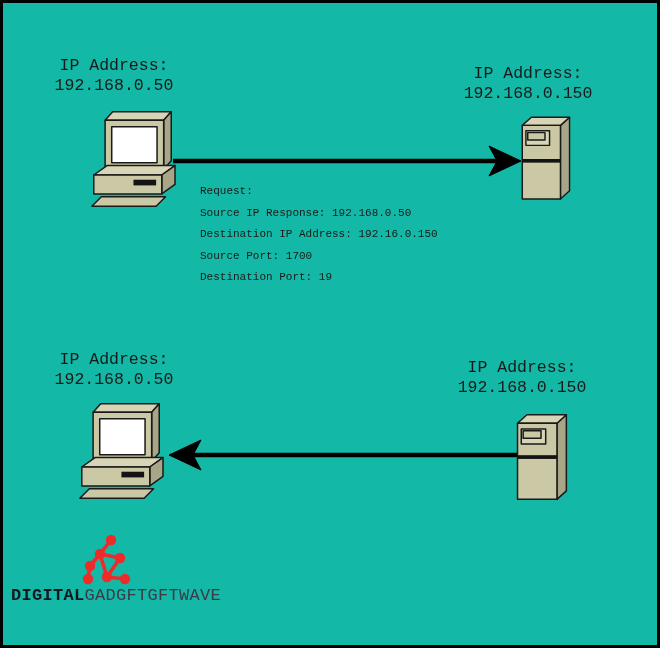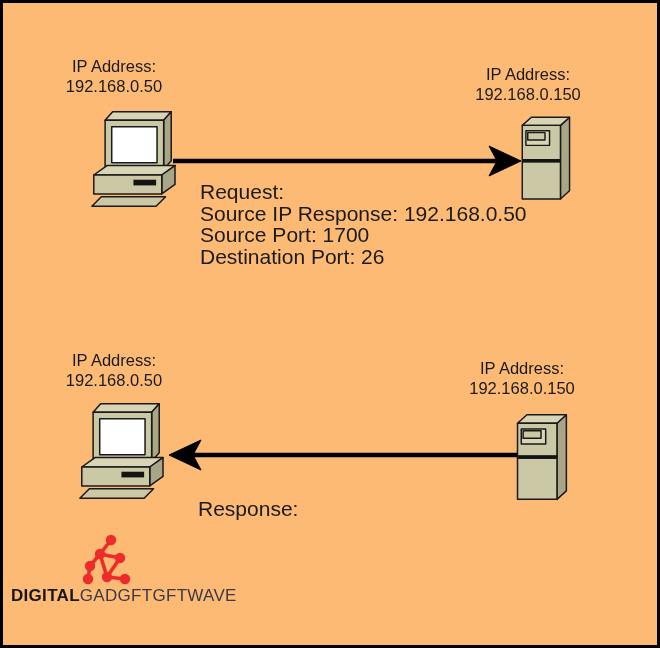--- a/index.html
+++ b/index.html
@@ -1,24 +1,24 @@
 <!DOCTYPE html>
 <html><head>
 <meta charset="utf-8">
 <style>
   html,body { margin:0; padding:0; background:#fff; }
   .canvas {
     position:relative; width:660px; height:648px;
-    background:#fdba74; border:3px solid #000;
+    background:#14b8a6; border:3px solid #000;
     box-sizing:border-box; overflow:hidden;
-    font-family:Liberation Sans, sans-serif; color:#1a1a1a;
+    font-family:Liberation Mono, monospace; color:#1a1a1a;
   }
   .abs { position:absolute; }
   .ip-label { font-size:16.5px; line-height:20px; text-align:center; white-space:nowrap; }
-  .packet { font-size:21px; line-height:21.5px; white-space:nowrap; }
+  .packet { font-size:11px; line-height:21.5px; white-space:nowrap; }
   .packet div { height:21.5px; }
   svg { display:block; }
   .dev-fill  { fill:#cbc8a6; }
   .dev-lite  { fill:#d8d5b6; }
   .dev-shade { fill:#a9a687; }
   .dev-line  { stroke:#1a1a1a; stroke-width:1.6; stroke-linejoin:round; }
   .screen    { fill:#ffffff; }
   .slot      { fill:#141414; }
   .arrow-ink { fill:#000; stroke:#000; }
   .logo-text { font-size:17px; letter-spacing:0.3px; color:#20202f; white-space:nowrap; }
@@ -72,22 +72,23 @@
     <div class="abs" style="left:168px; top:140px;">
       <svg width="352" height="36" viewBox="0 0 352 36">
         <line class="arrow-ink" x1="2" y1="18" x2="326" y2="18" stroke-width="4.5"></line>
         <polygon class="arrow-ink" points="318,3 350,18 318,33 326,18"></polygon>
       </svg>
     </div>
 
     <div class="abs packet" style="left:197px; top:178px;">
       <div>Request:</div>
       <div>Source IP Response: 192.168.0.50</div>
+      <div>Destination IP Address: 192.16.0.150</div>
       <div>Source Port: 1700</div>
-      <div>Destination Port: 26</div>
+      <div>Destination Port: 19</div>
     </div>
   </div>
 
   <div>
 
     <div class="abs ip-label" style="left:36px; top:347px; width:150px;">
       <div>IP Address:</div>
       <div>192.168.0.50</div>
     </div>
 
@@ -122,21 +123,20 @@
     </div>
 
     <div class="abs" style="left:164px; top:434px;">
       <svg width="352" height="36" viewBox="0 0 352 36">
         <line class="arrow-ink" x1="26" y1="18" x2="350" y2="18" stroke-width="4.5"></line>
         <polygon class="arrow-ink" points="34,3 2,18 34,33 26,18"></polygon>
       </svg>
     </div>
 
     <div class="abs packet" style="left:195px; top:495px;">
-      <div>Response:</div>
     </div>
   </div>
 
   <div>
     <div class="abs" style="left:77px; top:530px;">
       <svg width="54" height="54" viewBox="0 0 54 54">
         <line class="edge" x1="31" y1="7" x2="20" y2="21"></line>
         <line class="edge" x1="20" y1="21" x2="40" y2="25"></line>
         <line class="edge" x1="40" y1="25" x2="27" y2="44"></line>
         <line class="edge" x1="27" y1="44" x2="20" y2="21"></line>

